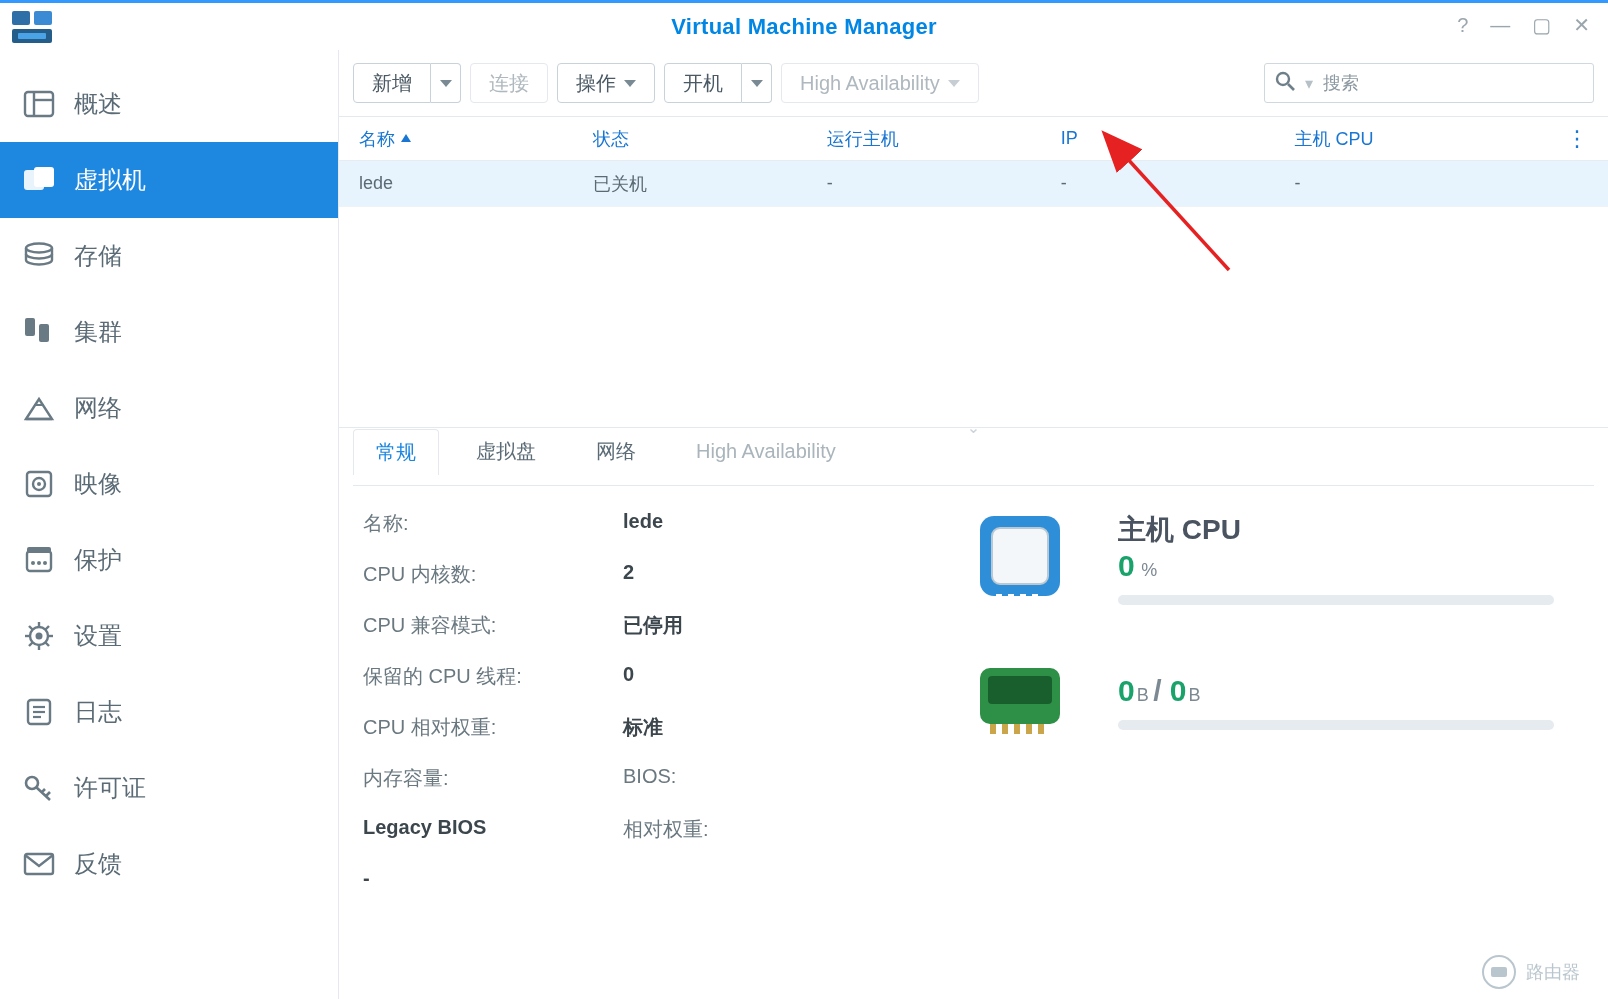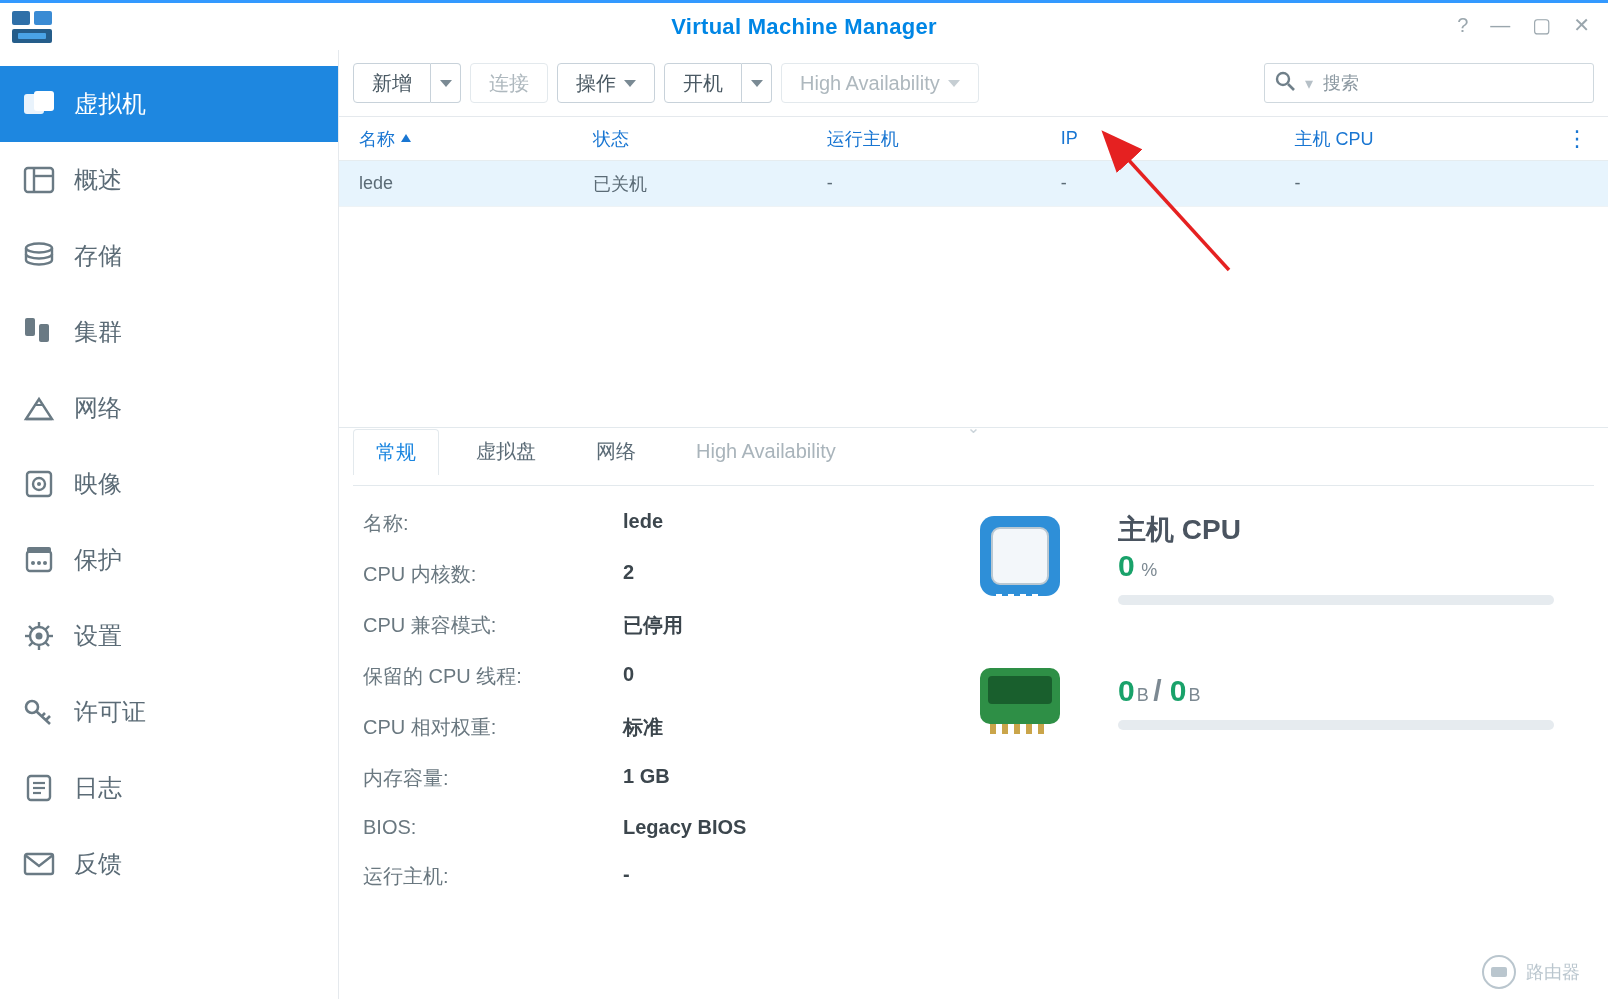--- a/index.html
+++ b/index.html
@@ -94,38 +94,38 @@
       <span>?</span>
       <span>—</span>
       <span>▢</span>
       <span>✕</span>
     </div>
   </div>
 
   <div class="body">
 
     <div class="sidebar">
-      <div class="side-item active">
-        <span class="side-icon">
-          <svg width="30" height="26" viewBox="0 0 30 26">
-              <rect x="0" y="3" width="20" height="20" rx="3" fill="currentColor" opacity=".9"></rect>
-              <rect x="10" y="0" width="20" height="20" rx="3" fill="currentColor"></rect>
-            </svg>
-        </span>
-        <span>虚拟机</span>
-      </div>
       <div class="side-item">
         <span class="side-icon">
           <svg width="28" height="24" viewBox="0 0 28 24">
               <rect x="0" y="0" width="28" height="24" rx="3" fill="none" stroke="currentColor" stroke-width="2.4"></rect>
               <line x1="9" y1="0" x2="9" y2="24" stroke="currentColor" stroke-width="2.4"></line>
               <line x1="9" y1="8" x2="28" y2="8" stroke="currentColor" stroke-width="2.4"></line>
             </svg>
         </span>
         <span>概述</span>
+      </div>
+      <div class="side-item active">
+        <span class="side-icon">
+          <svg width="30" height="26" viewBox="0 0 30 26">
+              <rect x="0" y="3" width="20" height="20" rx="3" fill="currentColor" opacity=".9"></rect>
+              <rect x="10" y="0" width="20" height="20" rx="3" fill="currentColor"></rect>
+            </svg>
+        </span>
+        <span>虚拟机</span>
       </div>
       <div class="side-item">
         <span class="side-icon">
           <svg width="28" height="26" viewBox="0 0 28 26">
               <ellipse cx="14" cy="5" rx="13" ry="4.5" fill="none" stroke="currentColor" stroke-width="2.4"></ellipse>
               <path d="M1 5 v12 a13 4.5 0 0 0 26 0 V5" fill="none" stroke="currentColor" stroke-width="2.4"></path>
               <path d="M1 11 a13 4.5 0 0 0 26 0" fill="none" stroke="currentColor" stroke-width="2.4"></path>
             </svg>
         </span>
         <span>存储</span>
@@ -185,37 +185,37 @@
                 <line x1="20" y1="20" x2="24" y2="24"></line>
                 <line x1="24" y1="4" x2="20" y2="8"></line>
                 <line x1="8" y1="20" x2="4" y2="24"></line>
               </g>
             </svg>
         </span>
         <span>设置</span>
       </div>
       <div class="side-item">
         <span class="side-icon">
-          <svg width="30" height="28" viewBox="0 0 30 28">
-              <circle cx="8" cy="9" r="6" fill="none" stroke="currentColor" stroke-width="2.6"></circle>
-              <path d="M12 13 L26 26 M22 22 l4 -4 M18 18 l3 -3" stroke="currentColor" stroke-width="2.6" fill="none"></path>
-            </svg>
-        </span>
-        <span>许可证</span>
-      </div>
-      <div class="side-item">
-        <span class="side-icon">
           <svg width="26" height="28" viewBox="0 0 26 28">
               <rect x="2" y="2" width="22" height="24" rx="3" fill="none" stroke="currentColor" stroke-width="2.4"></rect>
               <line x1="7" y1="9" x2="19" y2="9" stroke="currentColor" stroke-width="2.2"></line>
               <line x1="7" y1="14" x2="19" y2="14" stroke="currentColor" stroke-width="2.2"></line>
               <line x1="7" y1="19" x2="15" y2="19" stroke="currentColor" stroke-width="2.2"></line>
             </svg>
         </span>
         <span>日志</span>
+      </div>
+      <div class="side-item">
+        <span class="side-icon">
+          <svg width="30" height="28" viewBox="0 0 30 28">
+              <circle cx="8" cy="9" r="6" fill="none" stroke="currentColor" stroke-width="2.6"></circle>
+              <path d="M12 13 L26 26 M22 22 l4 -4 M18 18 l3 -3" stroke="currentColor" stroke-width="2.6" fill="none"></path>
+            </svg>
+        </span>
+        <span>许可证</span>
       </div>
       <div class="side-item">
         <span class="side-icon">
           <svg width="30" height="22" viewBox="0 0 30 22">
               <rect x="1" y="1" width="28" height="20" rx="2" fill="none" stroke="currentColor" stroke-width="2.4"></rect>
               <path d="M1 2 L15 13 L29 2" fill="none" stroke="currentColor" stroke-width="2.4"></path>
             </svg>
         </span>
         <span>反馈</span>
       </div>
@@ -316,24 +316,23 @@
             <div class="v">lede</div>
             <div class="k">CPU 内核数:</div>
             <div class="v">2</div>
             <div class="k">CPU 兼容模式:</div>
             <div class="v">已停用</div>
             <div class="k">保留的 CPU 线程:</div>
             <div class="v">0</div>
             <div class="k">CPU 相对权重:</div>
             <div class="v">标准</div>
             <div class="k">内存容量:</div>
-            <div class="v">1 GB</div>
             <div class="k">BIOS:</div>
             <div class="v">Legacy BIOS</div>
-            <div class="k">运行主机:</div>
+            <div class="k">相对权重:</div>
             <div class="v">-</div>
           </div>
 
           <div class="cards">
             <div class="card">
               <span>
                 <svg width="92" height="92" viewBox="0 0 92 92">
                   <rect x="6" y="6" width="80" height="80" rx="14" fill="#2e8fd8"></rect>
                   <rect x="18" y="18" width="56" height="56" rx="8" fill="#f3f7fa" stroke="#b9c8d2" stroke-width="2"></rect>
                   <g fill="#fff">

